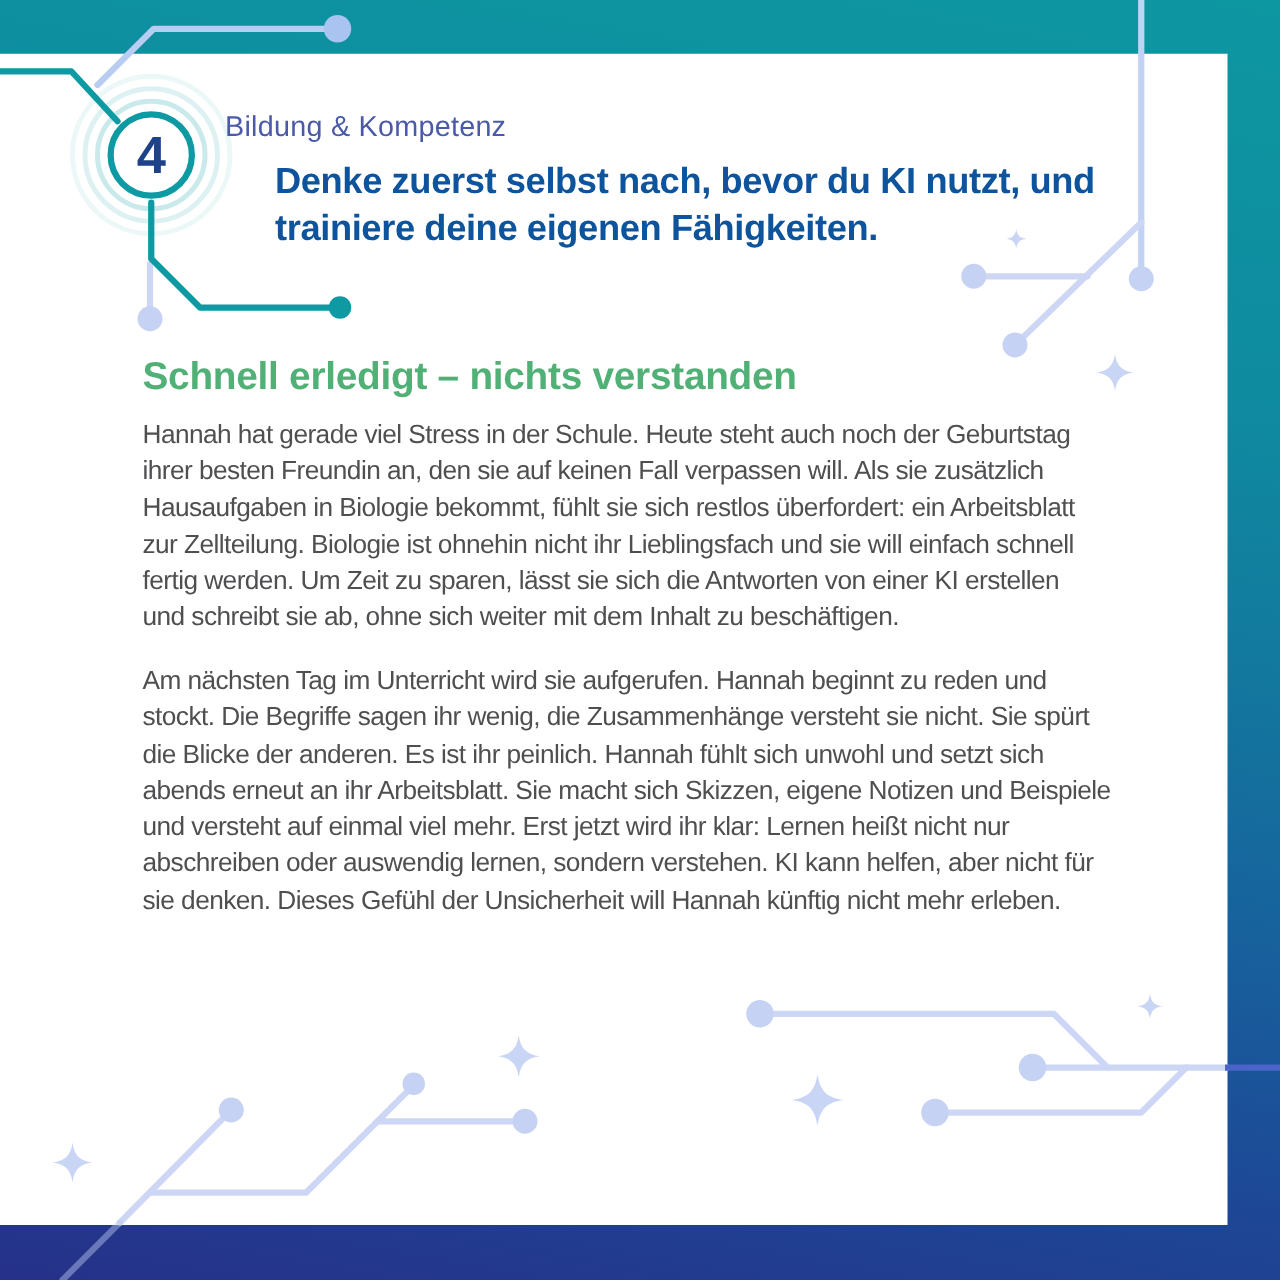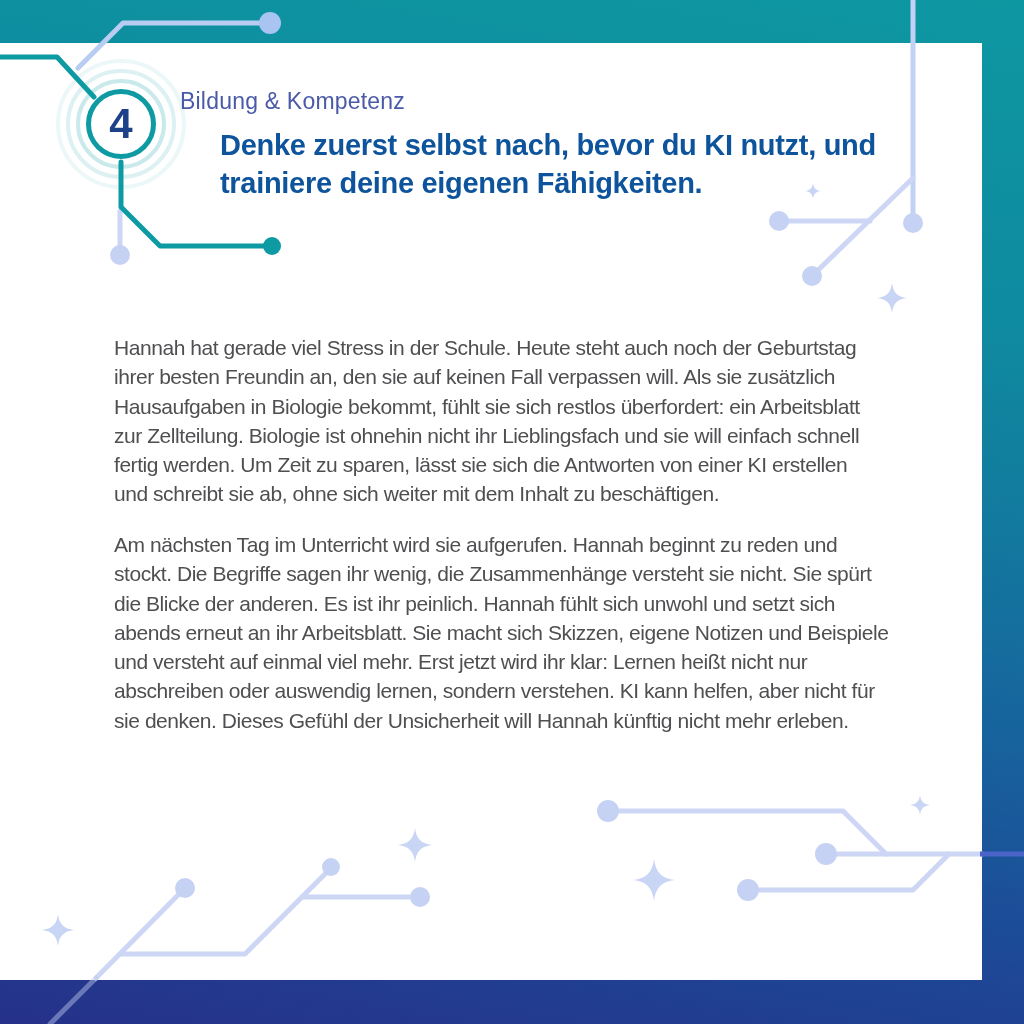--- a/index.html
+++ b/index.html
@@ -109,20 +109,21 @@
   <div class="ring ring3"></div>
 
   <div class="badge">
     <span>4</span>
   </div>
 
   <div class="category">Bildung &amp; Kompetenz</div>
   <div class="title">Denke zuerst selbst nach, bevor du KI nutzt, und
 trainiere deine eigenen Fähigkeiten.</div>
 
+  <div class="section-heading">Schnell erledigt – nichts verstanden</div>
   <div class="para para2">Am nächsten Tag im Unterricht wird sie aufgerufen. Hannah beginnt zu reden und
 stockt. Die Begriffe sagen ihr wenig, die Zusammenhänge versteht sie nicht. Sie spürt
 die Blicke der anderen. Es ist ihr peinlich. Hannah fühlt sich unwohl und setzt sich
 abends erneut an ihr Arbeitsblatt. Sie macht sich Skizzen, eigene Notizen und Beispiele
 und versteht auf einmal viel mehr. Erst jetzt wird ihr klar: Lernen heißt nicht nur
 abschreiben oder auswendig lernen, sondern verstehen. KI kann helfen, aber nicht für
 sie denken. Dieses Gefühl der Unsicherheit will Hannah künftig nicht mehr erleben.</div>
   <div class="para para1">Hannah hat gerade viel Stress in der Schule. Heute steht auch noch der Geburtstag
 ihrer besten Freundin an, den sie auf keinen Fall verpassen will. Als sie zusätzlich
 Hausaufgaben in Biologie bekommt, fühlt sie sich restlos überfordert: ein Arbeitsblatt

